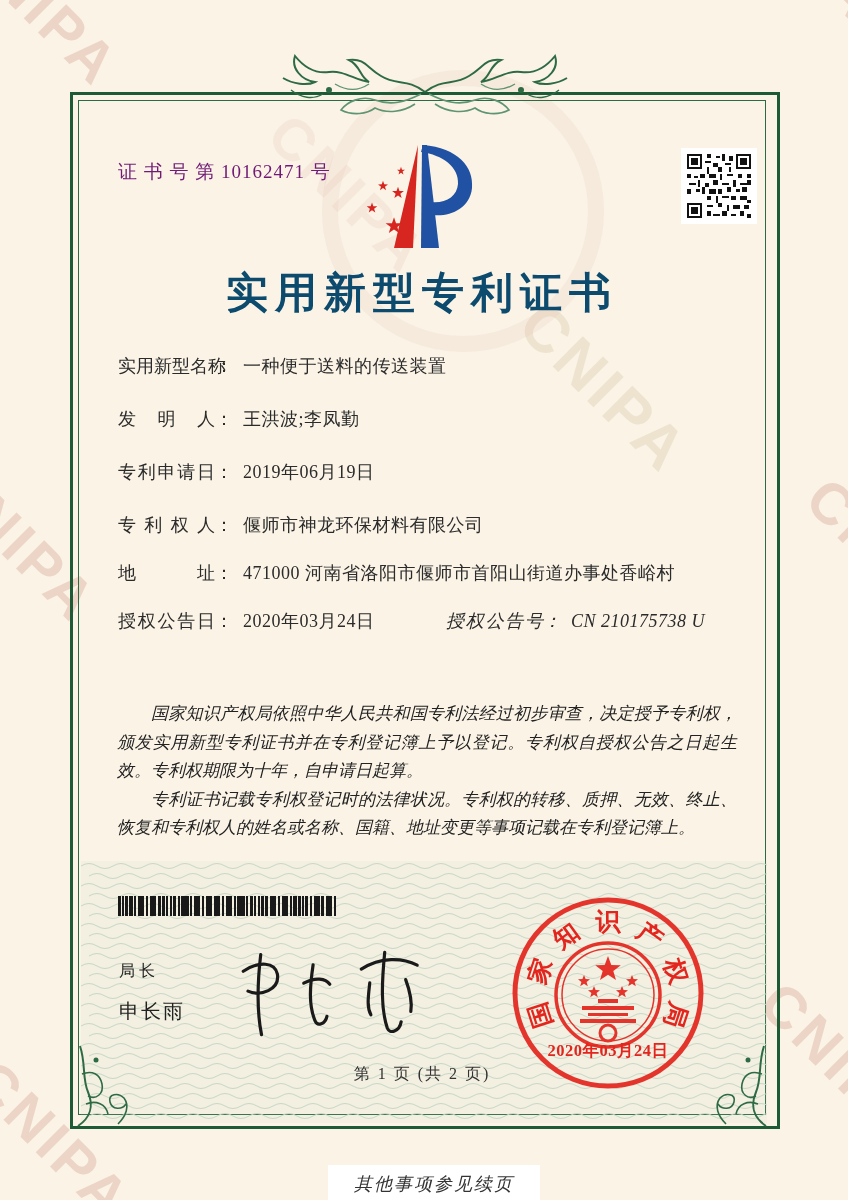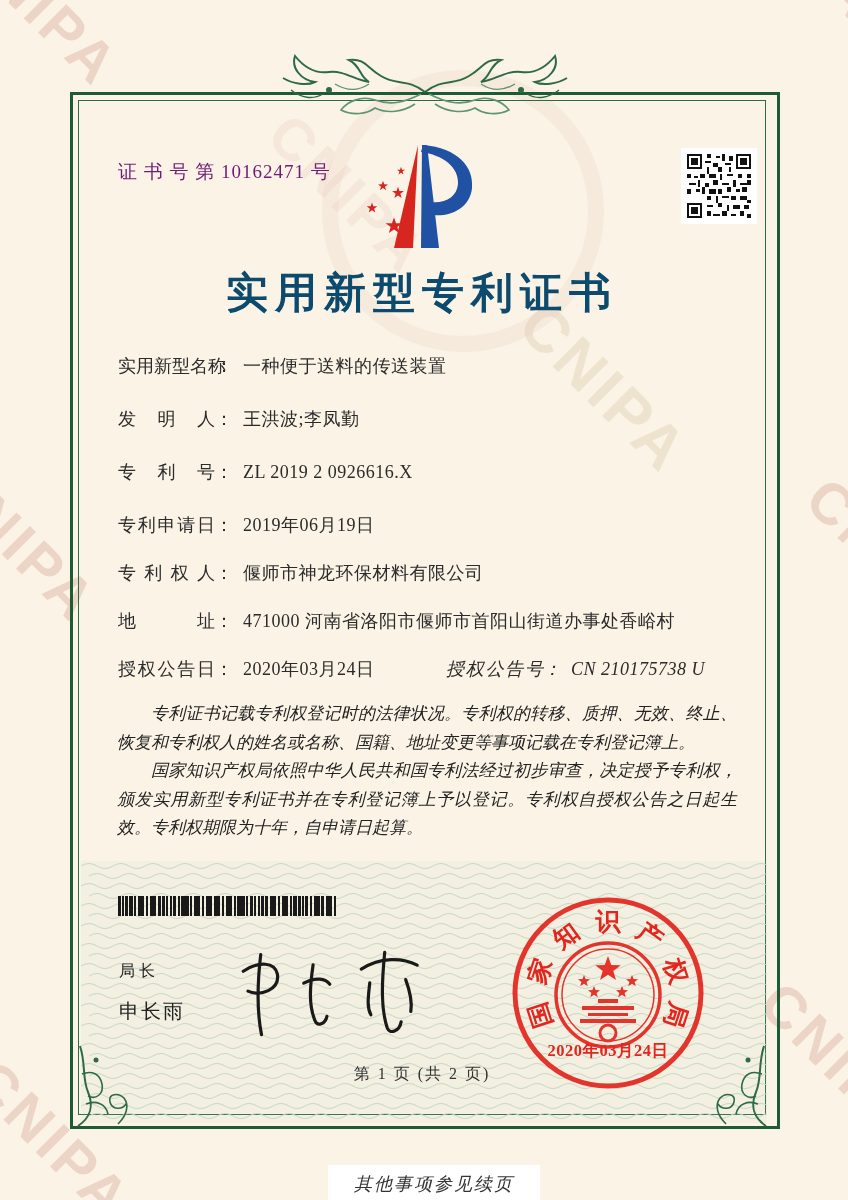--- a/index.html
+++ b/index.html
@@ -242,42 +242,39 @@
   <div class="title">实用新型专利证书</div>
 
   <div class="fields">
     <div class="frow">
       <span class="flabel">实用新型名称</span><span class="colon">：</span><span class="fval">一种便于送料的传送装置</span>
     </div>
     <div class="frow">
       <span class="flabel">发明人</span><span class="colon">：</span><span class="fval">王洪波;李凤勤</span>
     </div>
     <div class="frow">
-      <span class="flabel">专利号</span><span class="colon">：</span><span class="fval">ZL 2019 2 0926616.X</span>
-    </div>
-    <div class="frow">
       <span class="flabel">专利申请日</span><span class="colon">：</span><span class="fval">2019年06月19日</span>
     </div>
     <div class="frow">
       <span class="flabel">专利权人</span><span class="colon">：</span><span class="fval">偃师市神龙环保材料有限公司</span>
     </div>
     <div class="frow">
       <span class="flabel">地址</span><span class="colon">：</span><span class="fval">471000 河南省洛阳市偃师市首阳山街道办事处香峪村</span>
     </div>
     <div class="frow">
       <span class="flabel">授权公告日</span><span class="colon">：</span><span class="fval">2020年03月24日</span>
       <span class="fpair2">
         <span class="flabel">授权公告号</span><span class="colon">：</span><span class="fval">CN 210175738 U</span>
       </span>
     </div>
   </div>
 
   <div class="bodytext">
+    <p>国家知识产权局依照中华人民共和国专利法经过初步审查，决定授予专利权，颁发实用新型专利证书并在专利登记簿上予以登记。专利权自授权公告之日起生效。专利权期限为十年，自申请日起算。</p>
     <p>专利证书记载专利权登记时的法律状况。专利权的转移、质押、无效、终止、恢复和专利权人的姓名或名称、国籍、地址变更等事项记载在专利登记簿上。</p>
-    <p>国家知识产权局依照中华人民共和国专利法经过初步审查，决定授予专利权，颁发实用新型专利证书并在专利登记簿上予以登记。专利权自授权公告之日起生效。专利权期限为十年，自申请日起算。</p>
   </div>
 
   <div class="barcode"></div>
 
   <div class="sig-title">局长</div>
   <div class="sig-name">申长雨</div>
   <svg class="sig-script" viewBox="0 0 218 108">
     <g fill="none" stroke="#1a1a1a" stroke-width="3.2" stroke-linecap="round" transform="rotate(-2 109 54)">
       <path d="M34,16 C30,42 28,72 32,96"></path>
       <path d="M16,32 C32,22 48,24 50,36 C52,52 32,58 20,52"></path>

